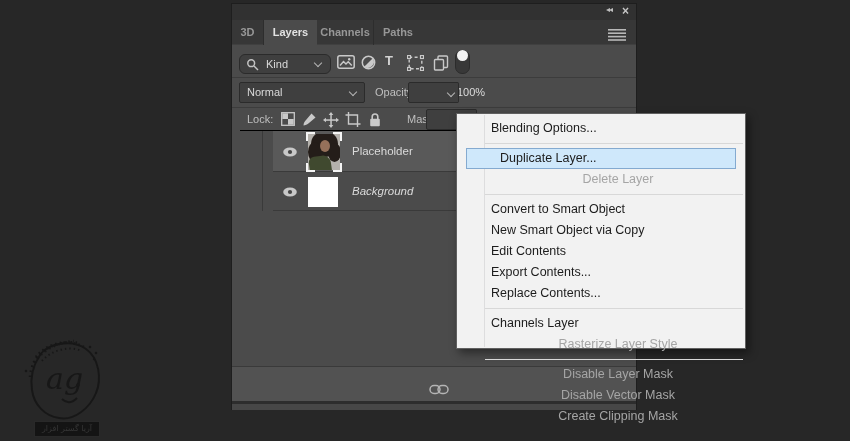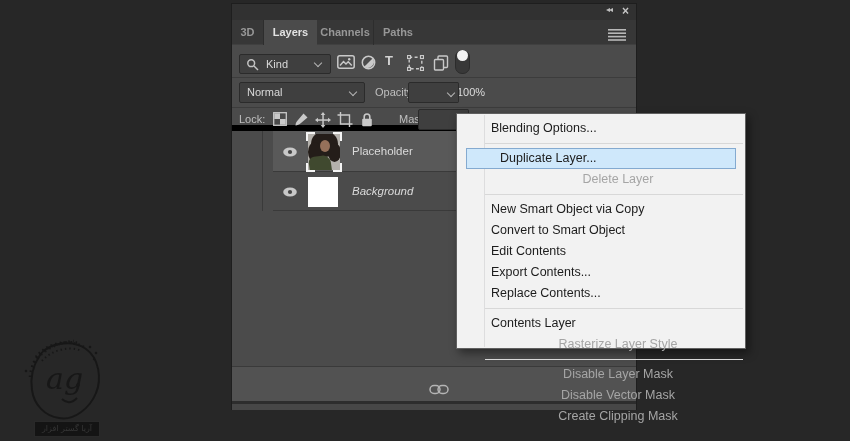--- a/index.html
+++ b/index.html
@@ -14,38 +14,38 @@
   .titlebar .close{position:absolute;right:7px;top:0px;font-size:12px;font-weight:bold;color:#c6c6c6;line-height:15px;}
   .tabbar{position:absolute;left:0;top:16px;width:100%;height:25px;background:#373737;border-bottom:1px solid #404040;box-sizing:border-box;display:flex;}
   .tab{height:25px;line-height:25px;text-align:center;font-size:11px;font-weight:600;color:#979797;border-right:1px solid #2d2d2d;box-sizing:border-box;}
   .tab.first{border-left:none;}
   .tab.active{background:#4b4b4b;color:#e2e2e2;border-right:none;border-left:none;}
   .tabbar .menu-icon{position:absolute;right:10px;top:7px;}
 
   .filter-row{position:absolute;left:0;top:41px;width:100%;height:33px;border-bottom:1px solid #3c3c3c;box-sizing:border-box;}
   .dropdown{position:absolute;background:#3f3f3f;border:1px solid #2b2b2b;border-radius:2px;color:#d9d9d9;font-size:11px;box-sizing:border-box;}
   .dd-caret{position:absolute;width:5px;height:5px;border-right:1.5px solid #b5b5b5;border-bottom:1.5px solid #b5b5b5;transform:rotate(45deg);}
-  #kind-dd{left:7px;top:9px;width:92px;height:20px;line-height:18px;}
+  #kind-dd{left:7px;top:9px;width:92px;height:20px;line-height:18px;border-radius:6px;}
   #kind-dd .label{position:absolute;left:26px;top:0;}
   #kind-dd .dd-caret{right:9px;top:5px;}
   .ficon{position:absolute;top:10px;}
   .type-glyph{font-size:13px;font-weight:bold;color:#d2d2d2;line-height:14px;}
   .toggle{position:absolute;left:223px;top:5px;width:13px;height:22px;background:#383838;border-radius:7px;border:1px solid #2c2c2c;}
   .toggle .ball{position:absolute;left:0.5px;top:-1px;width:11px;height:11px;background:#f2f2f2;border-radius:50%;}
 
   .blend-row{position:absolute;left:0;top:74px;width:100%;height:30px;border-bottom:1px solid #3c3c3c;box-sizing:border-box;}
   #blend-dd{left:7px;top:4px;width:126px;height:21px;line-height:19px;}
   #blend-dd .label{position:absolute;left:7px;top:0;}
   #blend-dd .dd-caret{right:8px;top:6px;}
   .fieldlabel{position:absolute;font-size:11px;color:#bfbfbf;}
   .numfield{position:absolute;background:#3f3f3f;border:1px solid #2b2b2b;border-radius:2px 0 0 2px;color:#dcdcdc;font-size:11px;text-align:center;box-sizing:border-box;padding-left:48px;}
   .chevbtn{position:absolute;background:#3f3f3f;border:1px solid #2b2b2b;border-left:none;border-radius:0 2px 2px 0;box-sizing:border-box;}
   .chevbtn .dd-caret{left:4px;top:7px;}
 
-  .lock-row{position:absolute;left:0;top:104px;width:100%;height:23px;border-bottom:6px solid #000000;box-sizing:border-box;text-decoration:underline;}
+  .lock-row{position:absolute;left:8px;top:104px;width:100%;height:23px;border-bottom:1px solid #000000;box-sizing:border-box;text-decoration:underline;}
   .licon{position:absolute;top:4px;}
 
   .layer-row{position:absolute;left:0;width:100%;box-sizing:border-box;margin-left:41px;}
   #layer-row-0{top:127px;height:41px;background:#595959;border-bottom:1px solid #3a3a3a;}
   #layer-row-1{top:168px;height:39px;background:#4b4b4b;border-bottom:1px solid #3a3a3a;}
   .eyecol-divider{position:absolute;left:30px;top:127px;width:1px;height:80px;background:#3a3a3a;}
   .eye{position:absolute;left:9px;}
   .layer-label{position:absolute;left:79px;font-size:11.5px;color:#dadada;}
   .thumb-wrap{position:absolute;left:35px;}
   .thumb-photo{position:relative;width:32px;height:36px;background:#b4b1ac;overflow:hidden;}
@@ -253,27 +253,27 @@
     <div class="panel-footer-strip"></div>
   </div>
 
   <div id="context-menu">
     <div class="gutter-line"></div>
     <div class="mi">Blending Options...</div>
     <div class="msep"></div>
     <div class="mi highlighted">Duplicate Layer...</div>
     <div class="mi disabled">Delete Layer</div>
     <div class="msep"></div>
+    <div class="mi">Convert to Smart Object</div>
     <div class="mi">New Smart Object via Copy</div>
-    <div class="mi">Convert to Smart Object</div>
     <div class="mi">Edit Contents</div>
     <div class="mi">Export Contents...</div>
     <div class="mi">Replace Contents...</div>
     <div class="msep"></div>
-    <div class="mi">Contents Layer</div>
+    <div class="mi">Channels Layer</div>
     <div class="mi disabled">Rasterize Layer Style</div>
     <div class="msep"></div>
     <div class="mi disabled">Disable Layer Mask</div>
     <div class="mi disabled">Disable Vector Mask</div>
     <div class="mi disabled">Create Clipping Mask</div>
   </div>
 
 </div>
 
 </body></html>

